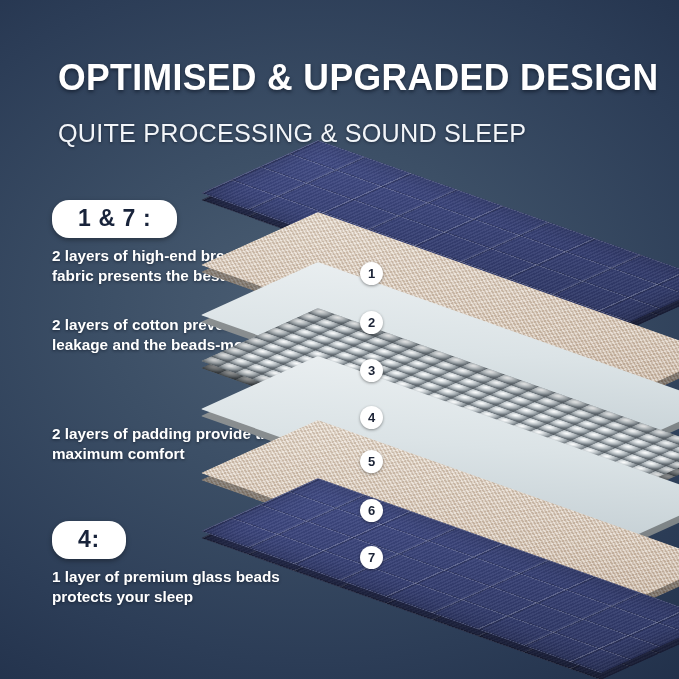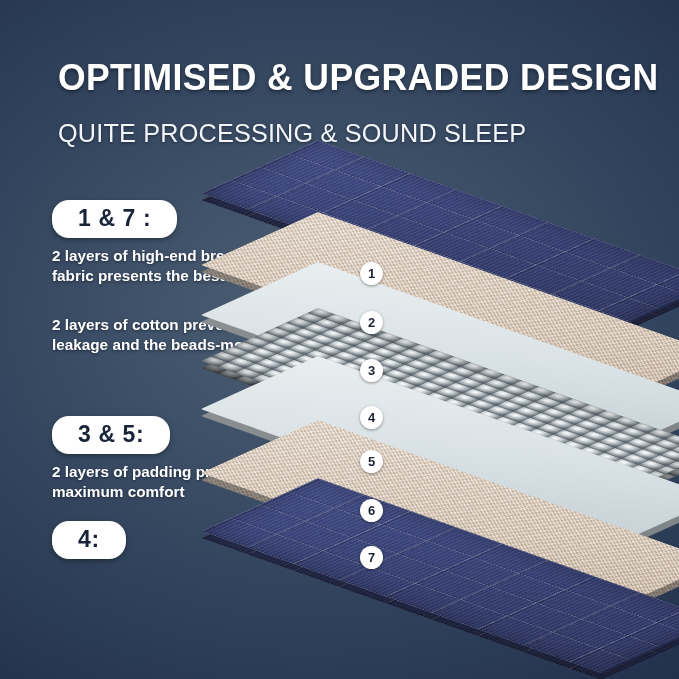--- a/index.html
+++ b/index.html
@@ -164,26 +164,26 @@
   <div class="callout" style="top:200px">
     <div class="pill">1 &amp; 7 :</div>
     <div class="desc">2 layers of high-end breathable fabric presents the best texture</div>
   </div>
 
   <div class="callout" style="top:307px">
     <div class="desc">2 layers of cotton prevent the leakage and the beads-movement</div>
   </div>
 
   <div class="callout" style="top:416px">
-    <div class="pill">3 &amp; 5:</div>
     <div class="desc">2 layers of padding provide the maximum comfort</div>
   </div>
 
   <div class="callout" style="top:521px">
     <div class="pill">4:</div>
+    <div class="desc">1 layer of premium glass beads protects your sleep</div>
   </div>
 
   <div id="stack">
 
     <div class="sheet-wrap" style="top:140px">
       <div class="edge navy"></div>
       <div class="sheet navy"></div>
     </div>
 
     <div class="sheet-wrap" style="top:212px">

